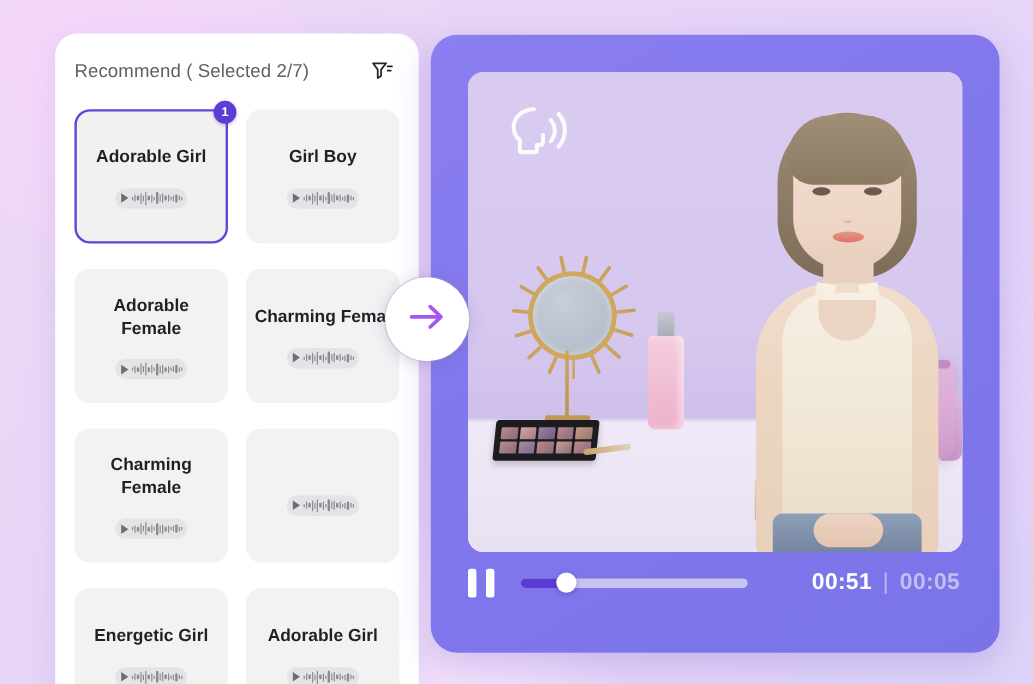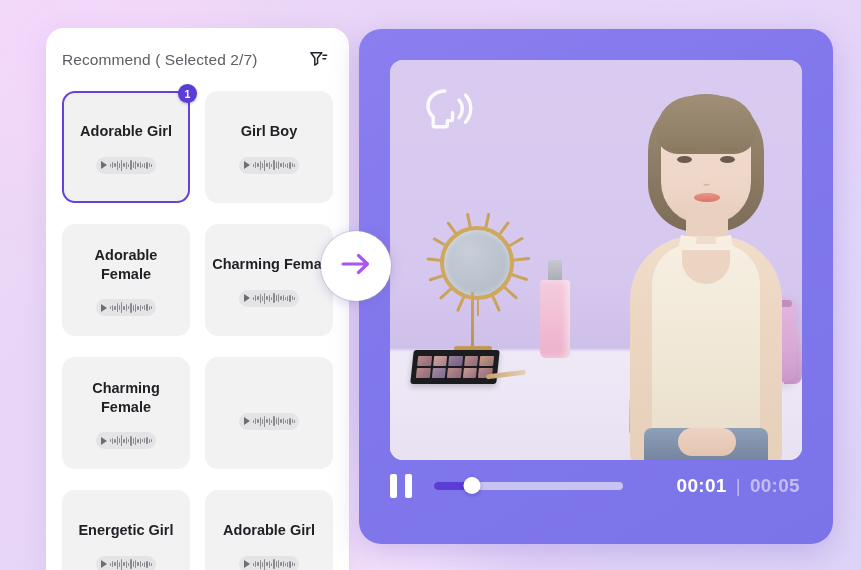--- a/index.html
+++ b/index.html
@@ -755,18 +755,18 @@
       <span></span>
     </div>
 
     <div id="progress-slider">
       <div id="progress-track"></div>
       <div id="progress-fill" style="width: 20%;"></div>
       <div id="progress-thumb" style="left: 20%;"></div>
     </div>
 
     <div id="time-display">
-      <span id="time-current">00:01</span>
+      <span id="time-current">00:51</span>
       <span id="time-sep">|</span>
       <span id="time-total">00:05</span>
     </div>
   </div>
 </div>
 
 </body></html>

